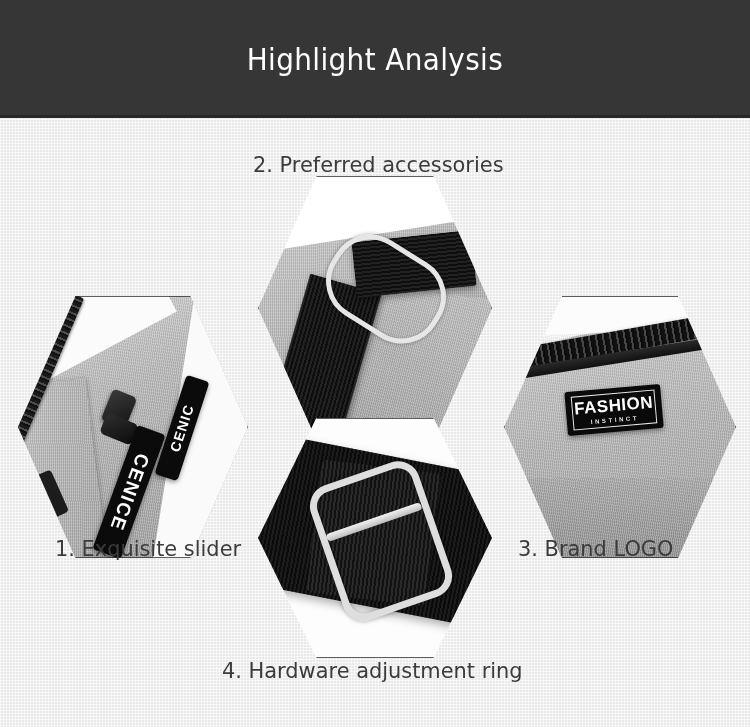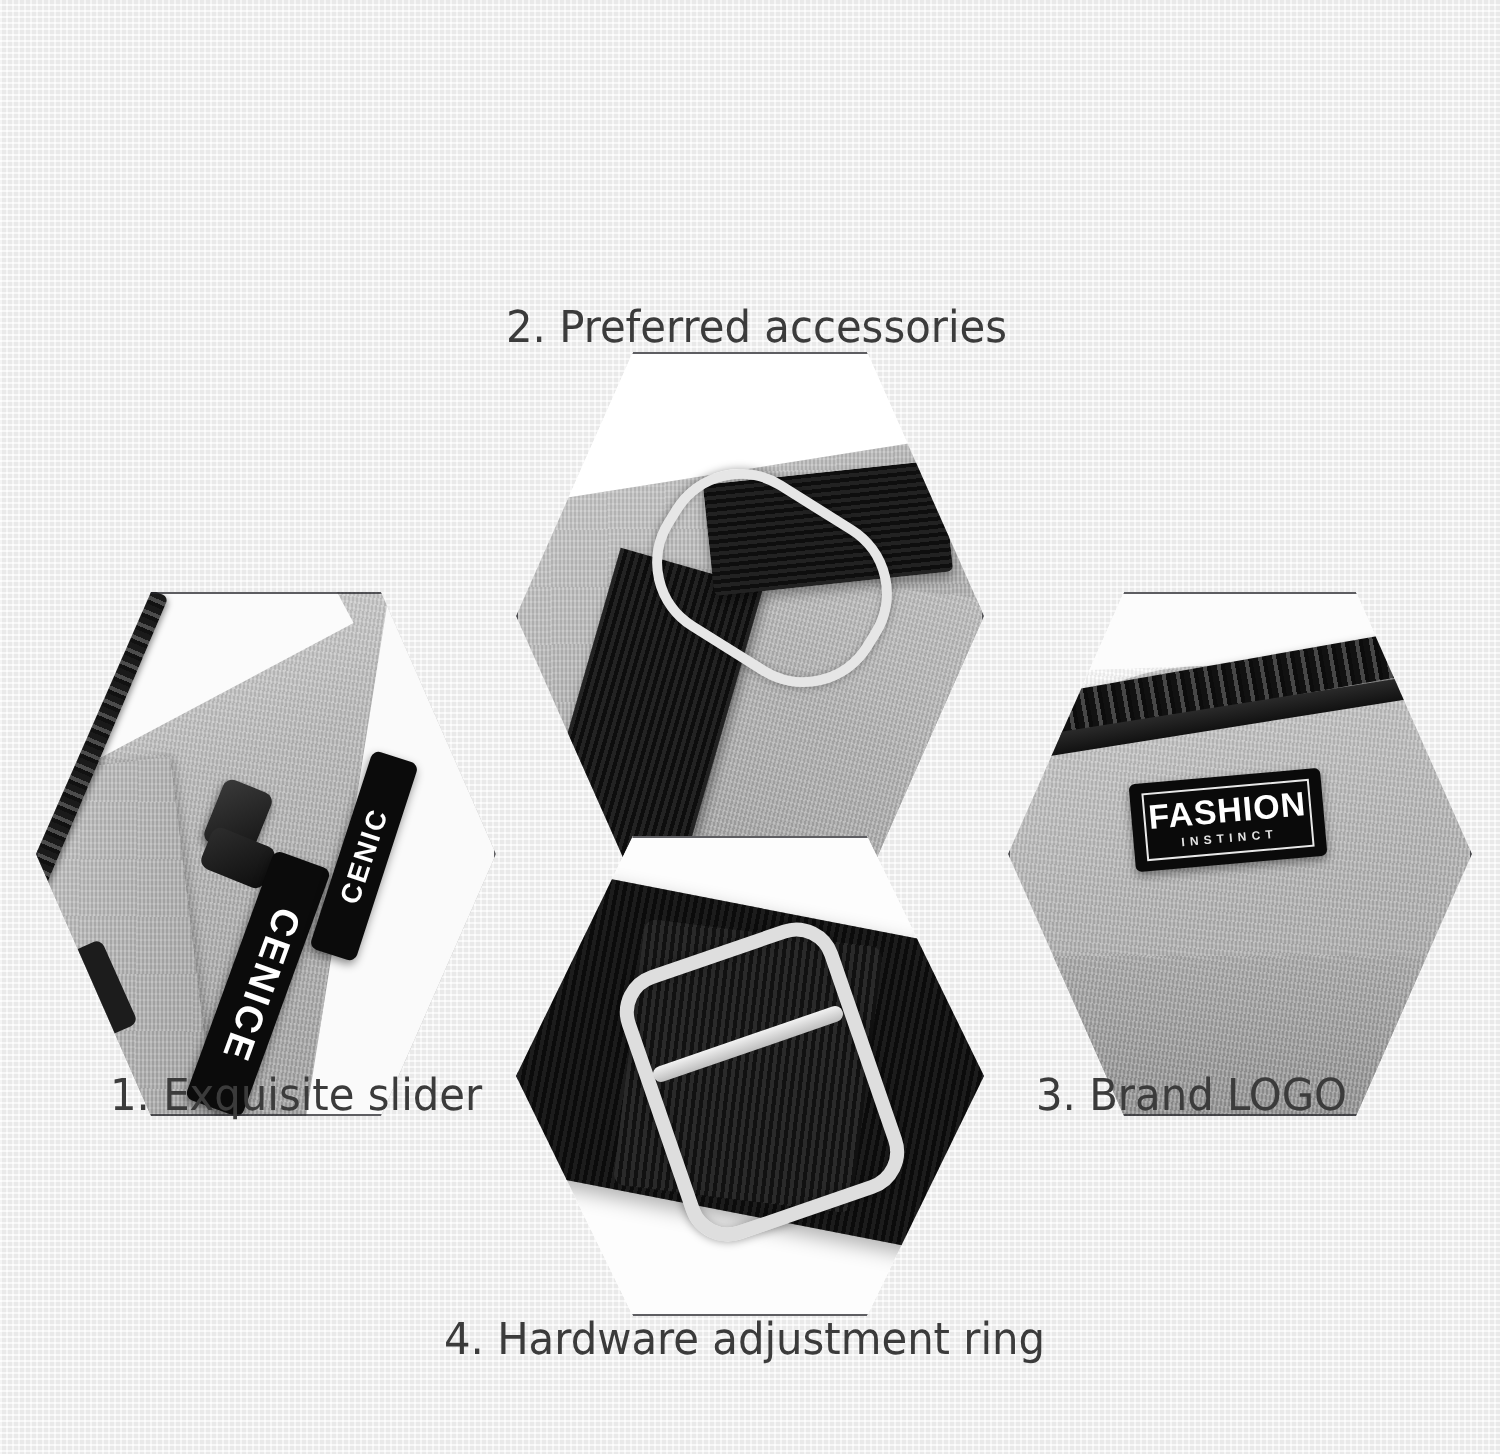--- a/index.html
+++ b/index.html
@@ -303,20 +303,23 @@
   #caption-accessories { left: 253px; top: 152px; }
   #caption-slider      { left: 55px;  top: 536px; }
   #caption-logo        { left: 518px; top: 536px; }
   #caption-ring        { left: 222px; top: 658px; }
 </style>
 </head>
 <body>
 
 <div id="page">
 
+  <div class="header-bar">
+    <div class="header-title">Highlight Analysis</div>
+  </div>
 
   <div class="hex" id="hex-accessories">
     <div class="hex-inner">
       <div class="ph-acc">
         <div class="acc-bagbody">
           <div class="fabric-tex"></div>
         </div>
         <div class="acc-bagbody2">
           <div class="fabric-tex"></div>
         </div>

